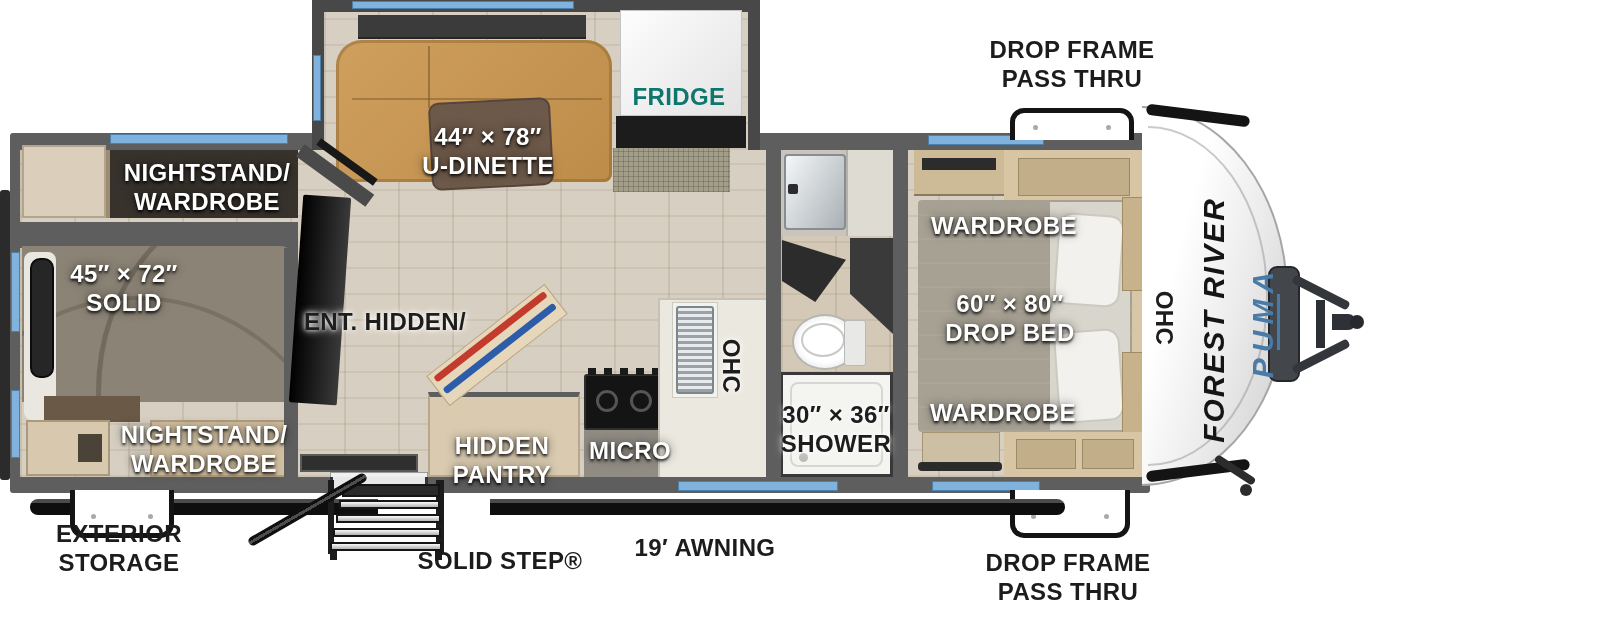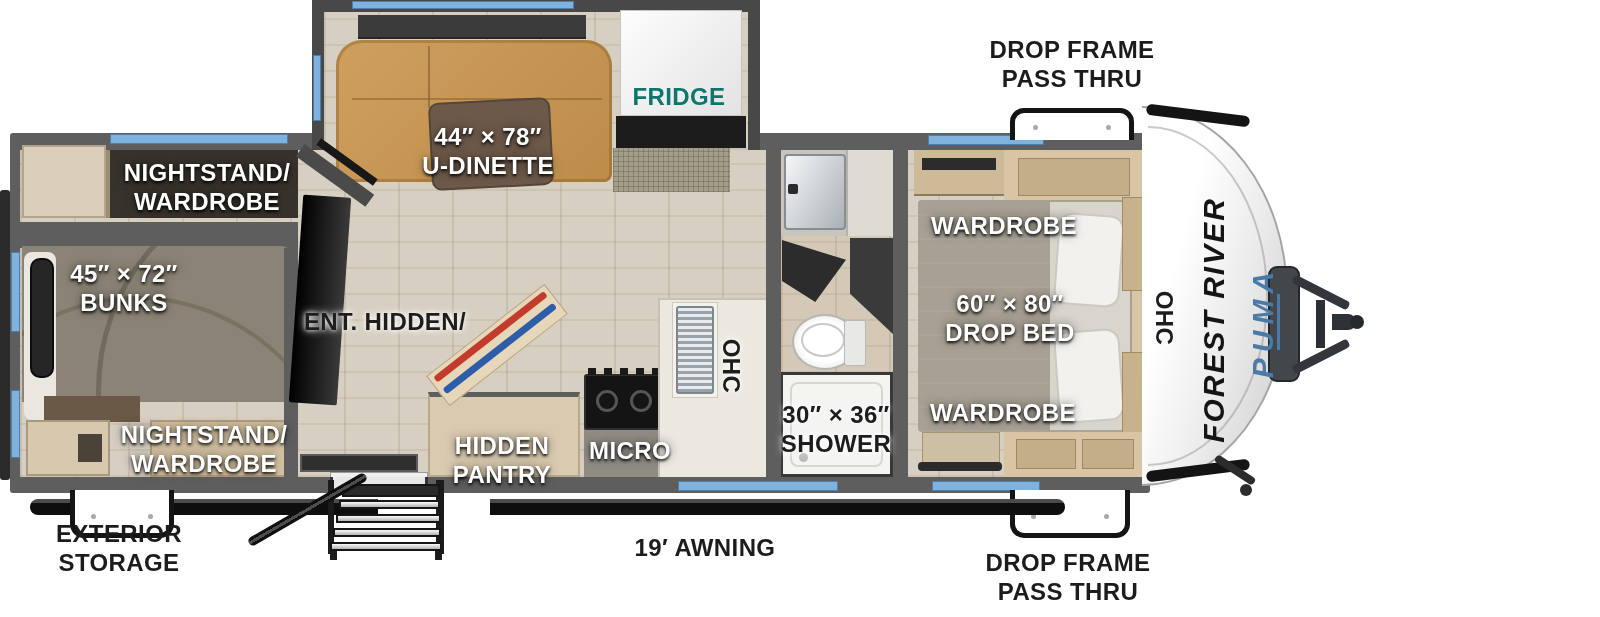--- a/index.html
+++ b/index.html
@@ -181,39 +181,40 @@
 
   <div class="lbl lbl-out" style="left:1072px;top:64px;">
     <span>DROP FRAME</span>
       <span>PASS THRU</span>
   </div>
   <div class="lbl lbl-out" style="left:119px;top:548px;">
     <span>EXTERIOR</span>
       <span>STORAGE</span>
   </div>
   <div class="lbl lbl-out" style="left:500px;top:560px;">
+    <span>SOLID STEP®</span>
   </div>
   <div class="lbl lbl-out" style="left:705px;top:547px;">19′ AWNING</div>
   <div class="lbl lbl-out" style="left:1068px;top:577px;">
     <span>DROP FRAME</span>
       <span>PASS THRU</span>
   </div>
 
   <div class="lbl lbl-w" style="left:488px;top:151px;">
     <span>44″ × 78″</span>
       <span>U-DINETTE</span>
   </div>
   <div class="lbl" style="left:679px;top:88px;color:#0f766e;margin-top:8px;">FRIDGE</div>
   <div class="lbl lbl-w" style="left:207px;top:187px;">
     <span>NIGHTSTAND/</span>
       <span>WARDROBE</span>
   </div>
   <div class="lbl lbl-w" style="left:124px;top:288px;">
     <span>45″ × 72″</span>
-      <span>BUNKS</span>
+      <span>SOLID</span>
   </div>
   <div class="lbl lbl-w" style="left:204px;top:449px;">
     <span>NIGHTSTAND/</span>
       <span>WARDROBE</span>
   </div>
   <div class="lbl lbl-k" style="left:385px;top:321px;">
     <span>ENT. HIDDEN/</span>
   </div>
   <div class="lbl lbl-w" style="left:502px;top:460px;">
     <span>HIDDEN</span>

